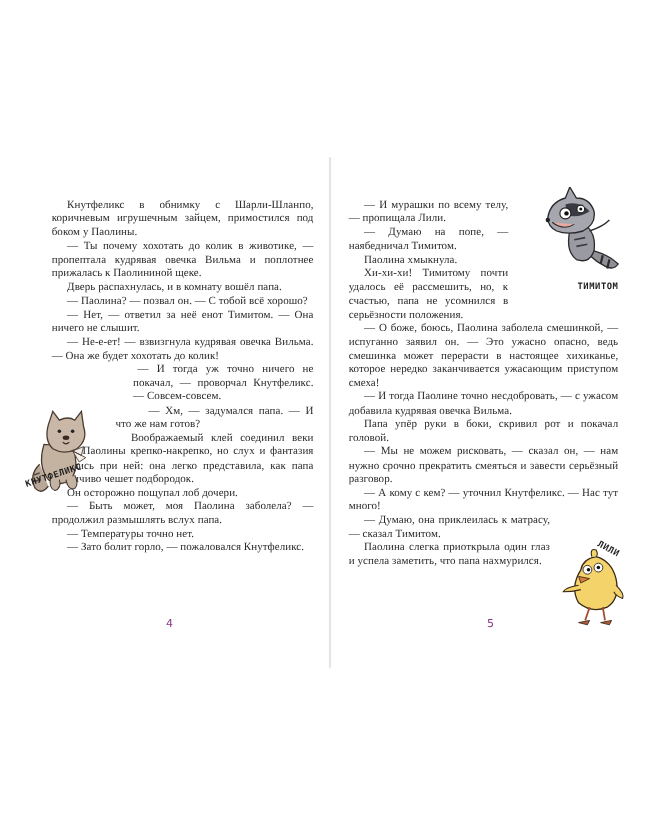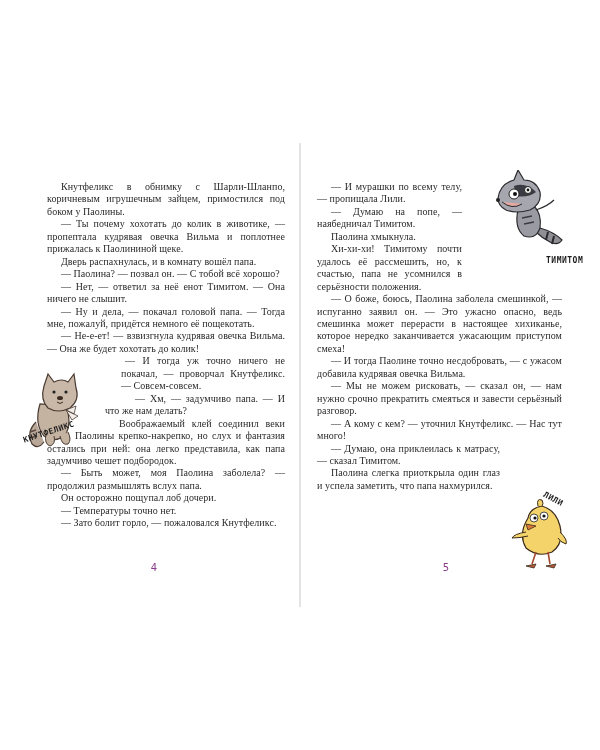--- a/index.html
+++ b/index.html
@@ -39,31 +39,30 @@
 <div class="spread">
 
   <div class="divider"></div>
 
   <div class="page left text">
     <p>Кнутфеликс в обнимку с Шарли-Шланпо, коричневым игрушечным зайцем, примостился под боком у Паолины.</p>
     <p>— Ты почему хохотать до колик в животике, — пропептала кудрявая овечка Вильма и поплотнее прижалась к Паолининой щеке.</p>
     <p>Дверь распахнулась, и в комнату вошёл папа.</p>
     <p>— Паолина? — позвал он. — С тобой всё хорошо?</p>
     <p>— Нет, — ответил за неё енот Тимитом. — Она ничего не слышит.</p>
-    <p>— Ну и дела, — покачал головой папа. — Тогда мне, пожалуй, придётся немного её пощекотать.</p>
     <p>— Не-е-ет! — взвизгнула кудрявая овечка Вильма. — Она же будет хохотать до колик!</p>
     <div class="float-left" style="width:64px;height:24px;clear:left;"></div>
     <div class="float-left" style="width:74px;height:24px;clear:left;"></div>
     <div class="float-left" style="width:58px;height:24px;clear:left;"></div>
     <div class="float-left" style="width:28px;height:12px;clear:left;"></div>
     <p>— И тогда уж точно ничего не покачал, — проворчал Кнутфеликс. — Совсем-совсем.</p>
-    <p>— Хм, — задумчиво папа. — И что же нам делать?</p>
+    <p>— Хм, — задумался папа. — И что же нам готов?</p>
     <p>Воображаемый клей соединил веки Паолины крепко-накрепко, но слух и фантазия остались при ней: она легко представила, как папа задумчиво чешет подбородок.</p>
+    <p>Он осторожно пощупал лоб дочери.</p>
     <p>— Быть может, моя Паолина заболела? — продолжил размышлять вслух папа.</p>
-    <p>Он осторожно пощупал лоб дочери.</p>
     <p>— Температуры точно нет.</p>
     <p>— Зато болит горло, — пожаловался Кнутфеликс.</p>
   </div>
 
   <div class="illus" style="left:22px;top:372px;width:80px;height:86px;">
     <svg width="80" height="86" viewBox="0 0 80 86">
 
       <path d="M14 50 Q4 60 10 72 Q16 78 22 70" fill="#b9a797" stroke="#4a3b32" stroke-width="1.2"></path>
       <path d="M8 60 L14 58 M8 66 L15 64" stroke="#5a4a40" stroke-width="1.5"></path>
 
@@ -86,20 +85,21 @@
   <div class="page-num left">4</div>
 
   <div class="page right text">
     <div class="float-right" style="width:100px;height:112px;"></div>
     <p>— И мурашки по всему телу, — пропищала Лили.</p>
     <p>— Думаю на попе, — наябедничал Тимитом.</p>
     <p>Паолина хмыкнула.</p>
     <p>Хи-хи-хи! Тимитому почти удалось её рассмешить, но, к счастью, папа не усомнился в серьёзности положения.</p>
     <p>— О боже, боюсь, Паолина заболела смешинкой, — испуганно заявил он. — Это ужасно опасно, ведь смешинка может перерасти в настоящее хихиканье, которое нередко заканчивается ужасающим приступом смеха!</p>
     <p>— И тогда Паолине точно несдобровать, — с ужасом добавила кудрявая овечка Вильма.</p>
+    <p>Папа упёр руки в боки, скривил рот и покачал головой.</p>
     <p>— Мы не можем рисковать, — сказал он, — нам нужно срочно прекратить смеяться и завести серьёзный разговор.</p>
     <p>— А кому с кем? — уточнил Кнутфеликс. — Нас тут много!</p>
     <div class="float-right" style="width:62px;height:80px;"></div>
     <p>— Думаю, она приклеилась к матрасу, — сказал Тимитом.</p>
     <p>Паолина слегка приоткрыла один глаз и успела заметить, что папа нахмурился.</p>
   </div>
 
   <div class="illus" style="left:488px;top:170px;width:100px;height:100px;">
     <svg width="100" height="80" viewBox="0 0 100 80">
 
@@ -113,21 +113,21 @@
 
       <path d="M10 28 Q12 14 26 10 L30 0 L36 10 Q48 10 52 22 Q54 34 42 40 Q28 44 18 40 Q10 36 10 28 Z" fill="#a6a6ae" stroke="#2a2a2e" stroke-width="1.2"></path>
       <path d="M26 16 Q38 12 48 22 Q40 28 28 26 Z" fill="#3a3a42"></path>
       <circle cx="26" cy="24" r="5" fill="#fff" stroke="#222" stroke-width="1"></circle>
       <circle cx="27" cy="24" r="2" fill="#111"></circle>
       <circle cx="40" cy="20" r="3.5" fill="#fff" stroke="#222" stroke-width="1"></circle>
       <circle cx="40" cy="20" r="1.4" fill="#111"></circle>
       <path d="M14 32 Q24 40 34 34" fill="#e8a9a0" stroke="#2a2a2e" stroke-width="1"></path>
       <circle cx="10" cy="30" r="2" fill="#222"></circle>
     </svg>
-    <span class="caption" style="left:58px;top:86px;text-align:right;">ТИМИТОМ</span>
+    <span class="caption" style="left:37px;top:86px;text-align:right;">ТИМИТОМ</span>
   </div>
 
   <div class="illus" style="left:508px;top:484px;width:80px;height:90px;">
     <span class="caption" style="left:38px;top:6px;transform:rotate(28deg);transform-origin:left top;">ЛИЛИ</span>
     <svg width="80" height="90" viewBox="0 0 80 90">
 
       <path d="M20 34 Q10 50 18 64 Q30 74 44 68 Q56 60 52 42 Q48 26 34 22 Q22 24 20 34 Z" fill="#f5d36b" stroke="#3a2a18" stroke-width="1.2"></path>
 
       <path d="M30 22 Q28 14 34 16 Q36 20 34 22" fill="#f5d36b" stroke="#3a2a18" stroke-width="1"></path>
 

